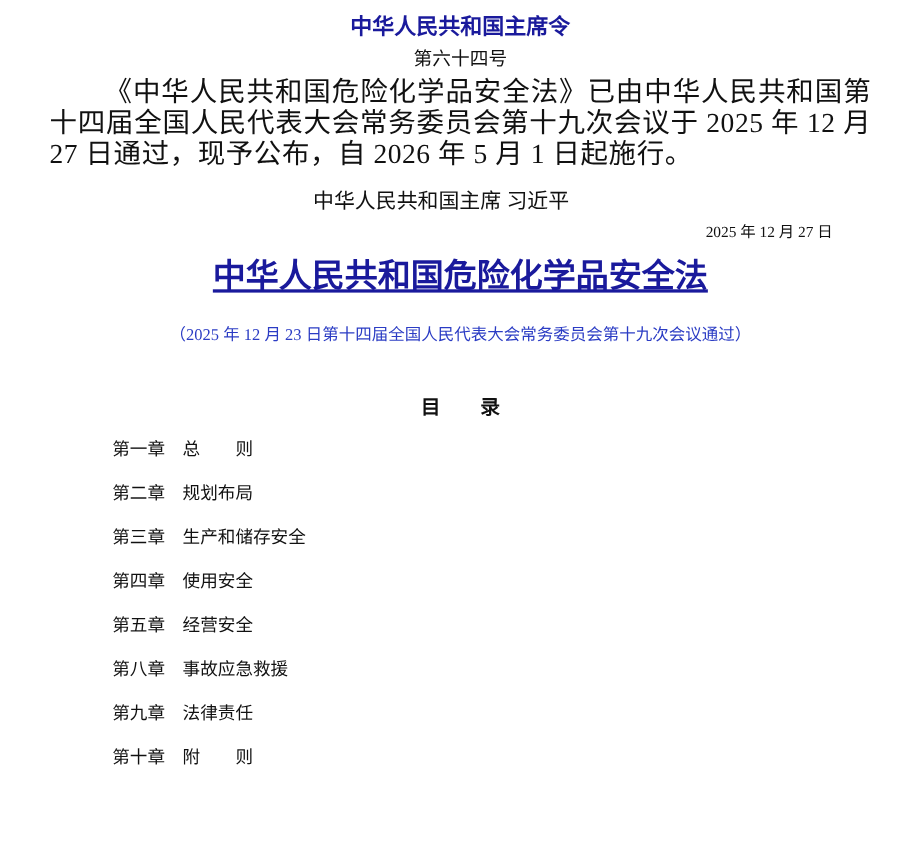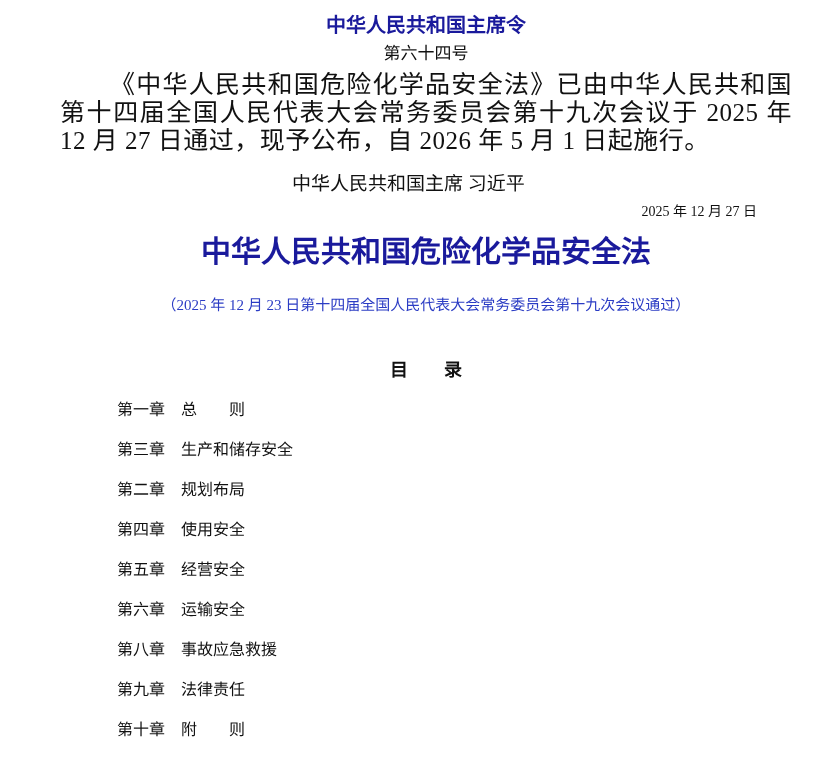--- a/index.html
+++ b/index.html
@@ -6,21 +6,21 @@
     --title-blue:#1a1a9c;
     --note-blue:#2b3cc4;
     --text-black:#111111;
     --page-bg:#ffffff;
   }
   html,body{margin:0;padding:0;background:var(--page-bg);}
   .page{
     position:relative;
     width:835px;height:772px;
     box-sizing:border-box;
-    padding:0 43px 0 60px;
+    padding:0 43px 0 45px;
     background:var(--page-bg);
     overflow:hidden;
     color:var(--text-black);
     font-family:"Liberation Serif","DejaVu Serif",serif;
   }
   .decree-title{
     margin:0;padding-top:13px;
     text-align:center;
     font-family:"Liberation Sans","DejaVu Sans",sans-serif;
     font-weight:bold;
@@ -51,20 +51,21 @@
     text-align:right;
     font-size:14px;line-height:24px;
   }
   .law-title{
     margin:11px 0 0 0;
     text-align:center;
     font-family:"Liberation Sans","DejaVu Sans",sans-serif;
     font-weight:bold;
     font-size:30px;line-height:34px;
     color:var(--title-blue);
+    text-decoration:underline;
   }
   .adoption-note{
     margin-top:26px;
     text-align:center;
     font-size:15px;line-height:20px;
     color:var(--note-blue);
   }
   .toc-heading{
     margin:45px 0 0 0;
     text-align:center;
@@ -101,23 +102,22 @@
   <div class="date-line">2025 年 12 月 27 日</div>
 
   <h2 class="law-title">中华人民共和国危险化学品安全法</h2>
 
   <div class="adoption-note">（2025 年 12 月 23 日第十四届全国人民代表大会常务委员会第十九次会议通过）</div>
 
   <h3 class="toc-heading">目　　录</h3>
 
   <ul class="toc-list">
     <li class="toc-item"><span class="chapter-no">第一章</span><span>总　　则</span></li>
+    <li class="toc-item"><span class="chapter-no">第二章</span><span>规划布局</span></li>
     <li class="toc-item"><span class="chapter-no">第三章</span><span>生产和储存安全</span></li>
-    <li class="toc-item"><span class="chapter-no">第二章</span><span>规划布局</span></li>
     <li class="toc-item"><span class="chapter-no">第四章</span><span>使用安全</span></li>
     <li class="toc-item"><span class="chapter-no">第五章</span><span>经营安全</span></li>
-    <li class="toc-item"><span class="chapter-no">第六章</span><span>运输安全</span></li>
     <li class="toc-item"><span class="chapter-no">第八章</span><span>事故应急救援</span></li>
     <li class="toc-item"><span class="chapter-no">第九章</span><span>法律责任</span></li>
     <li class="toc-item"><span class="chapter-no">第十章</span><span>附　　则</span></li>
   </ul>
 
 </div>
 
 </body></html>

